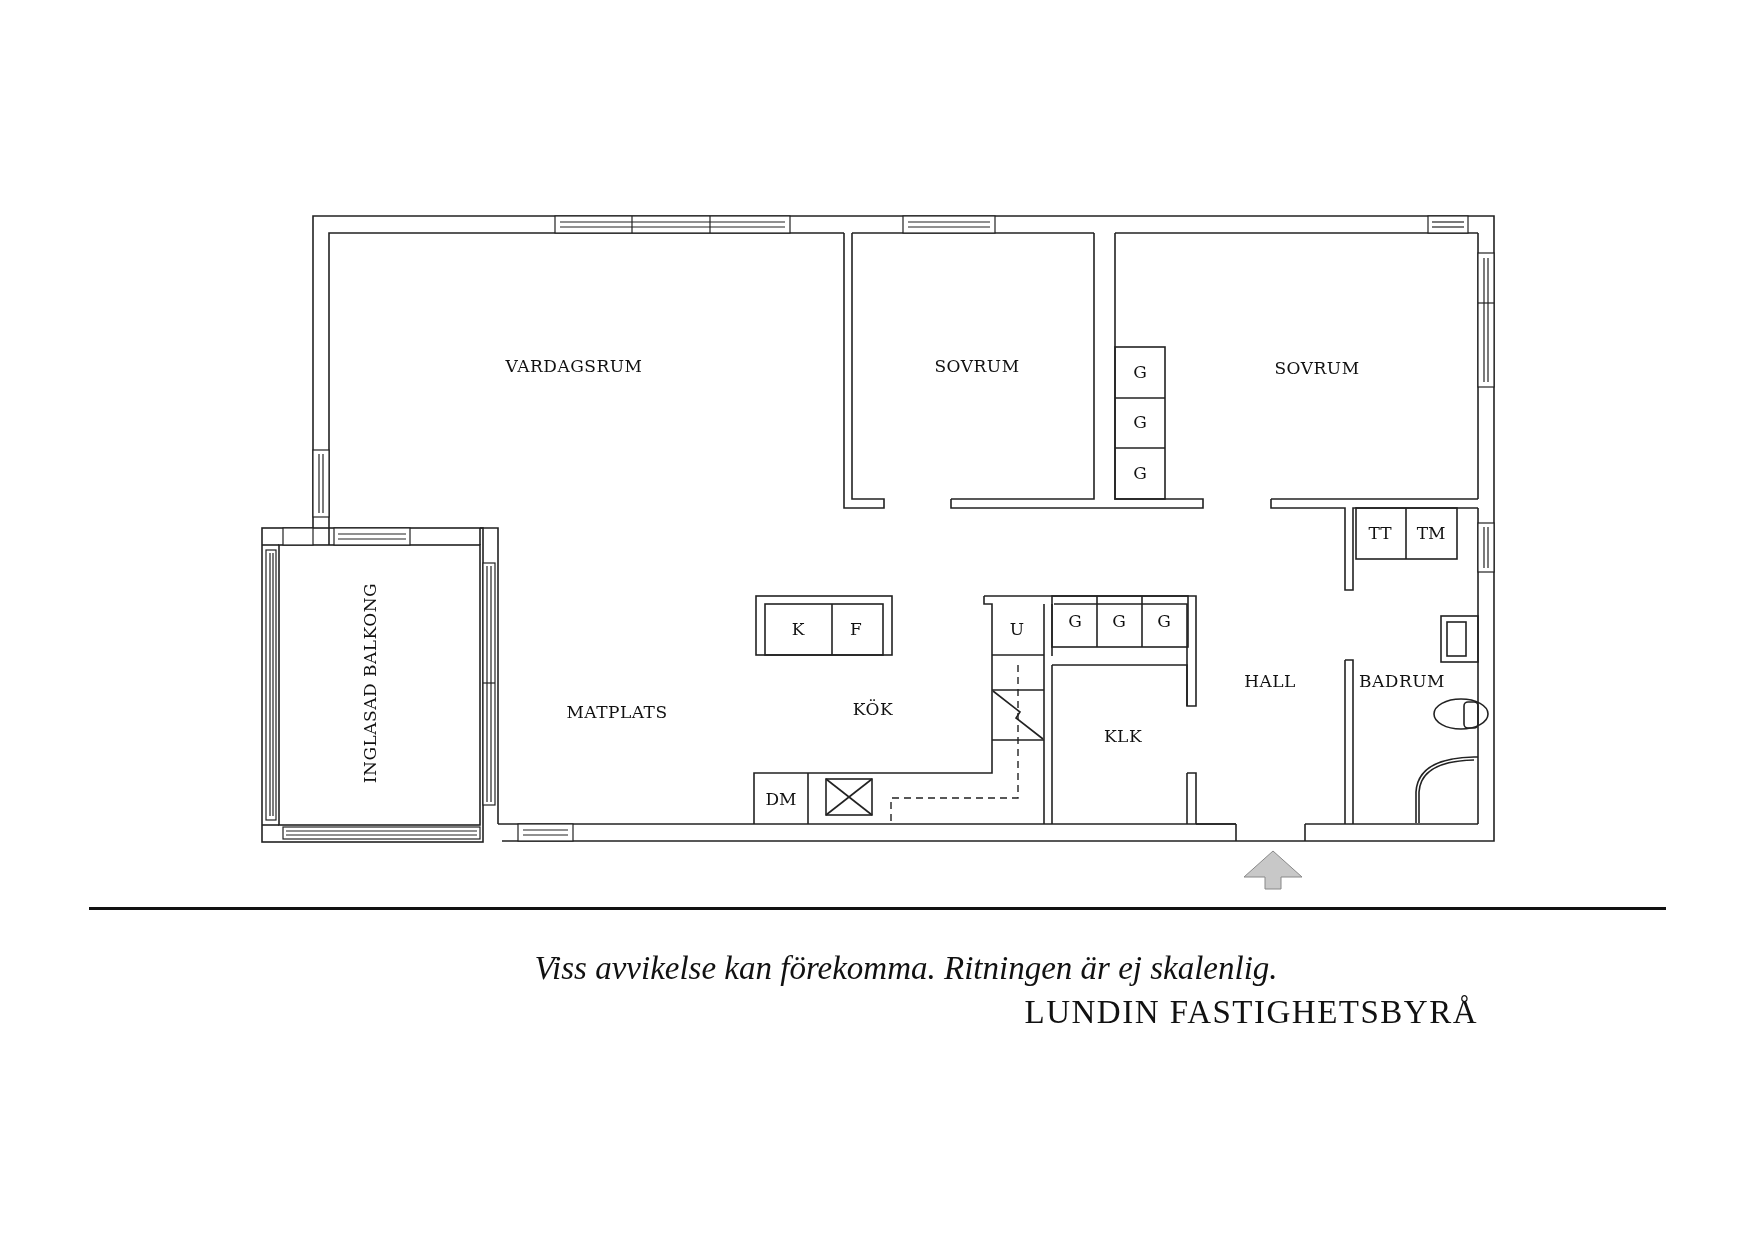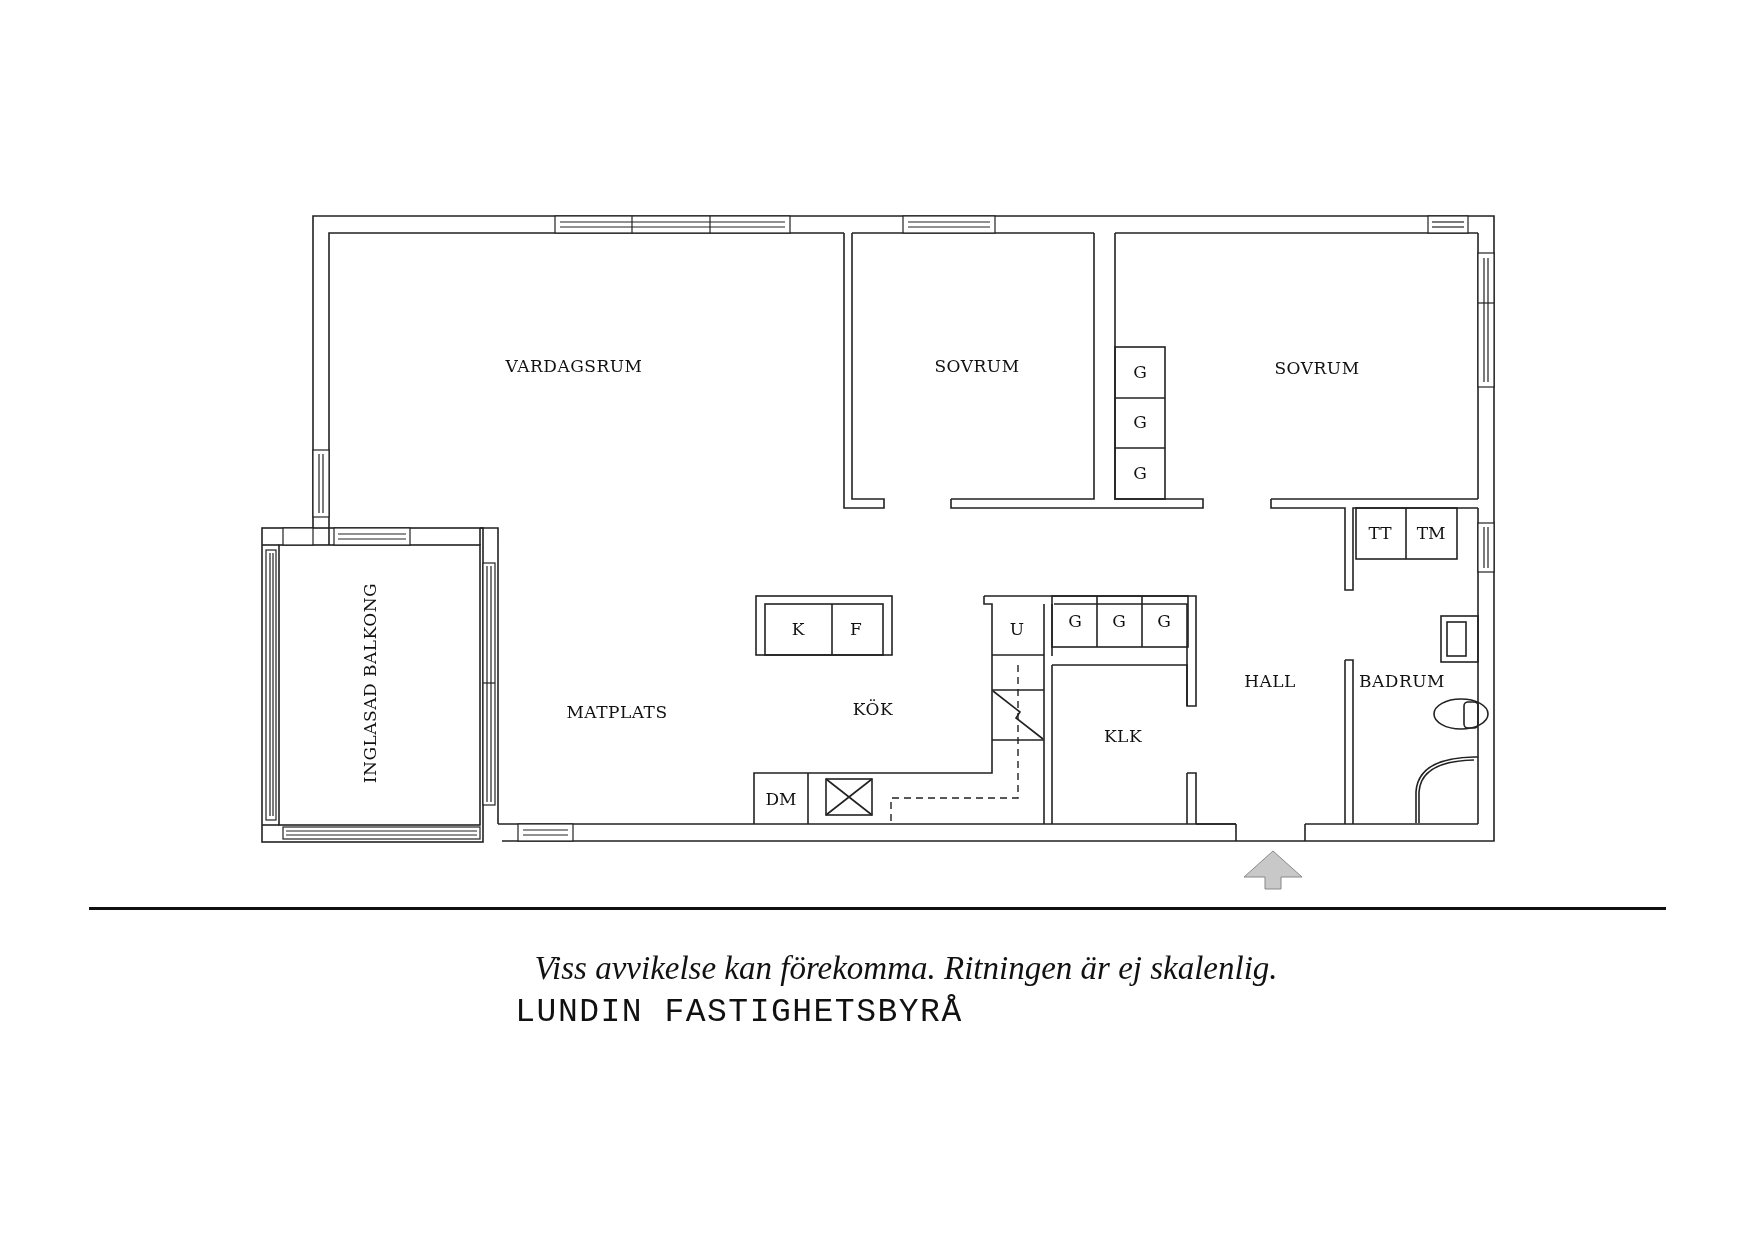--- a/index.html
+++ b/index.html
@@ -3,22 +3,22 @@
 <meta charset="utf-8">
 <style>
   html, body { margin:0; padding:0; background:#ffffff; }
   body { width:1754px; height:1240px; position:relative; overflow:hidden; }
   #plan { position:absolute; left:0; top:0; }
   .room-label { font-family:"DejaVu Serif", serif; font-size:17px; fill:#111; letter-spacing:0.5px; }
   .fix-label { font-family:"DejaVu Serif", serif; font-size:17px; fill:#111; }
   .footer-line { position:absolute; left:89px; top:907px; width:1577px; height:3px; background:#111; }
   .disclaimer { position:absolute; left:0; width:1754px; top:950px; text-align:center;
     font-family:"Liberation Serif", serif; font-style:italic; font-size:33px; color:#111;padding-left:29px; }
-  .brand { position:absolute; left:0; width:1478px; top:994px; text-align:center;
-    font-family:Liberation Mono, monospace; font-size:33px; letter-spacing:1.5px; color:#111; }
+  .brand { position:absolute; left:0; width:1478px; top:994px; text-align:right;
+    font-family:Liberation Serif, serif; font-size:33px; letter-spacing:1.5px; color:#111; }
 </style>
 </head>
 <body>
 
 <svg id="plan" width="1754" height="1240" viewBox="0 0 1754 1240" xmlns="http://www.w3.org/2000/svg">
   <g fill="none" stroke="#222" stroke-width="1.6">
 
     <g>
 
       <polyline points="313,528 313,216 1494,216 1494,841 502,841"></polyline>

